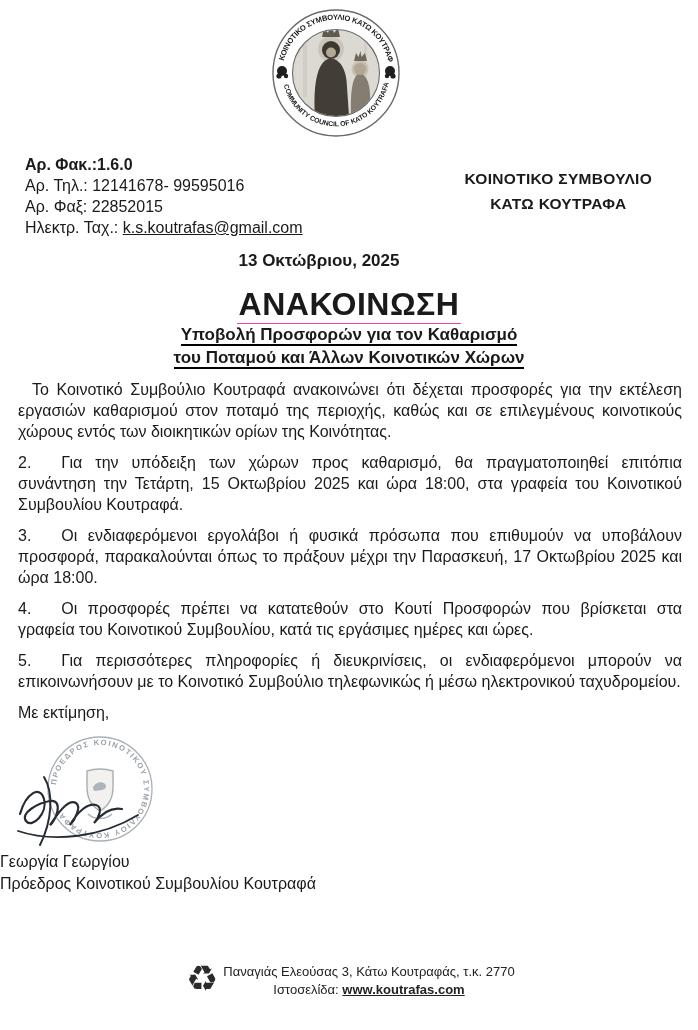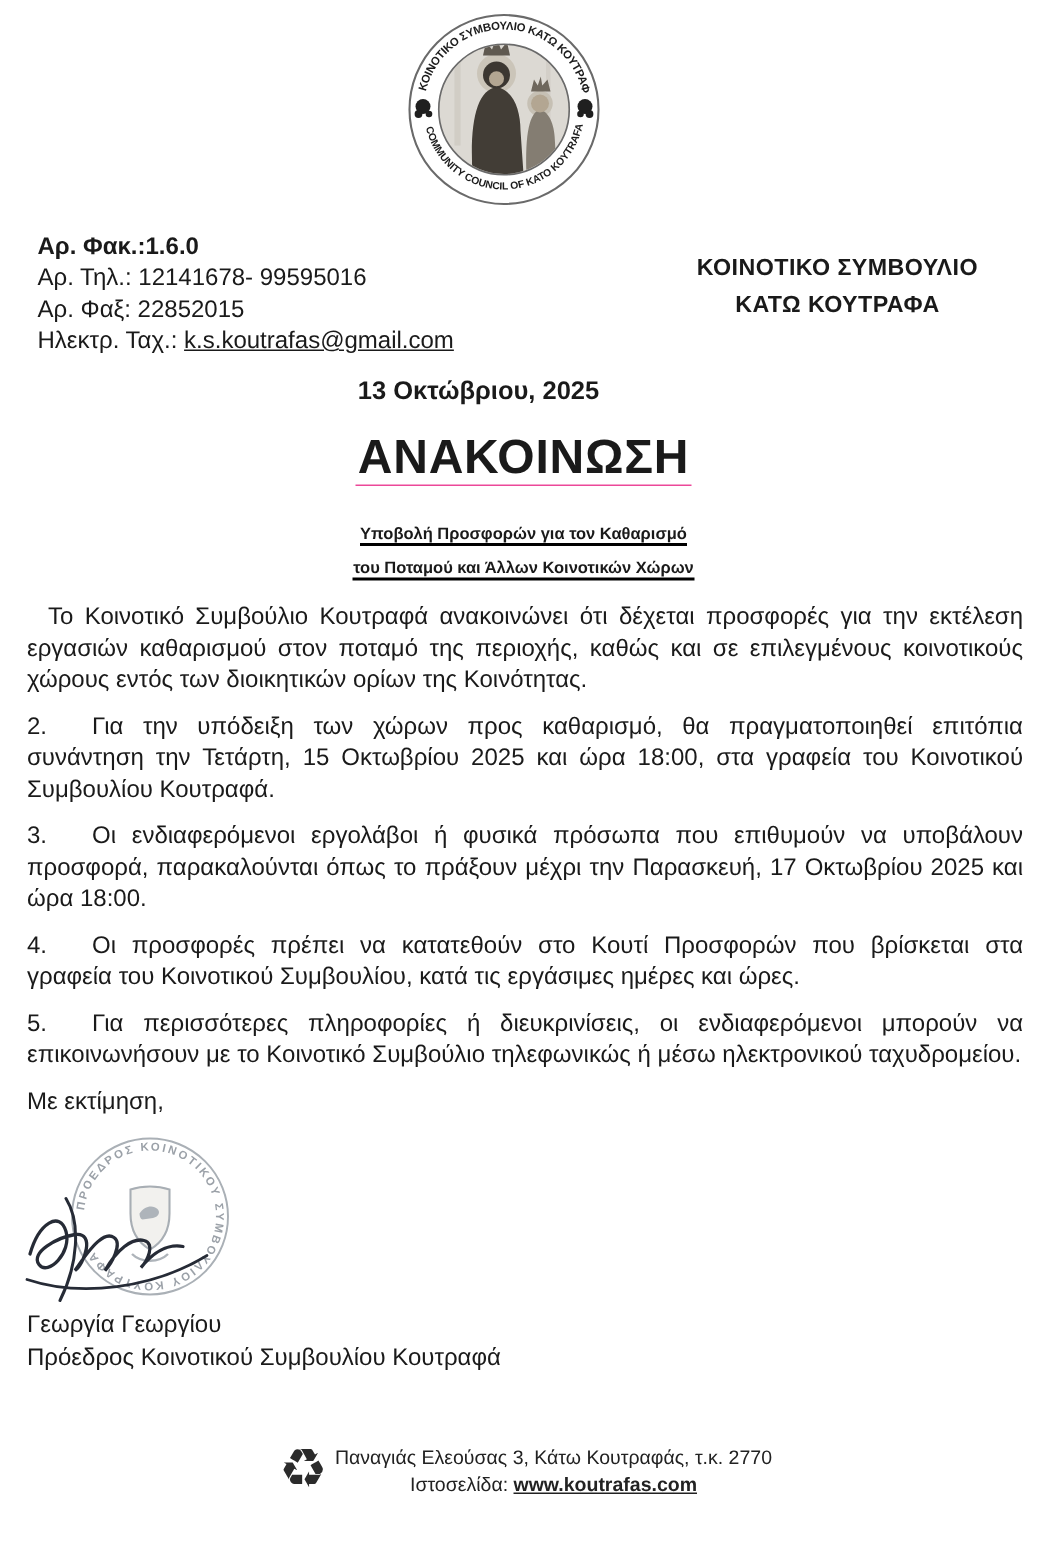--- a/index.html
+++ b/index.html
@@ -16,33 +16,33 @@
   .logo-wrap svg{margin-right:26px;}
   .header-row{display:flex;justify-content:space-between;padding:15px 46px 0 25px;gap:36px;}
   .contact{font-size:16px;line-height:21px;}
   .contact .bold{font-weight:bold;}
   .email{color:#1a1a1a;text-decoration:underline;cursor:pointer;}
   .org{font-size:15.5px;font-weight:bold;line-height:25px;text-align:center;padding-top:12px;letter-spacing:.3px;}
   .date-row{text-align:center;padding-right:60px;margin-top:13px;font-size:17px;font-weight:bold;}
   
   .title-row{text-align:center;margin-top:15px;}
   .title{font-size:32px;font-weight:bold;border-bottom:1px solid #ec4899;padding:0 2px 1px 2px;letter-spacing:.5px;}
-  .subtitle{text-align:center;margin-top:22px;font-size:11px;font-weight:bold;line-height:23px;}
+  .subtitle{text-align:center;font-size:17px;font-weight:bold;line-height:23px;}
   .subtitle .u{border-bottom:2px solid #000;padding-bottom:0px;}
   
   .bodytext{padding:10px 16px 0 18px;font-size:16px;line-height:21px;text-align:justify;}
   .bodytext p{margin:0 0 10px 0;}
   .p1{text-indent:14px;}
   .tab{display:inline-block;width:30px;}
   .closing{margin-top:11px;}
   
   .sig-area{position:relative;margin:10px 0 0 14px;width:220px;height:112px;}
   .stamp-svg{position:absolute;left:30px;top:0;}
   .sign-svg{position:absolute;left:-4px;top:26px;}
-  .signer{padding-left:18px;font-size:16px;line-height:22px;margin-top:6px;}
+  .signer{font-size:16px;line-height:22px;margin-top:6px;}
   
   .footer{position:absolute;top:963px;left:40px;right:0;text-align:center;font-size:13px;line-height:18px;color:#222;}
   .recycle{position:absolute;left:146px;top:-4px;font-size:36px;line-height:40px;color:#2b2b2b;}
   .site{color:#222;font-weight:bold;text-decoration:underline;cursor:pointer;}
   b{font-weight:normal;margin-top:39px;}
 </style>
 </head>
 <body>
 
 <div class="page">

